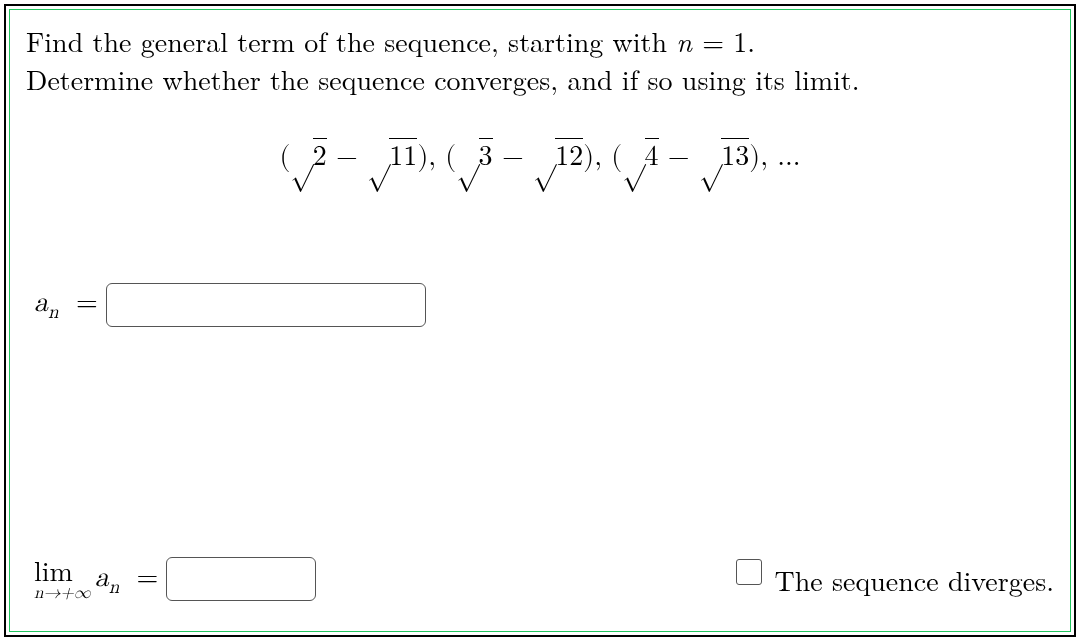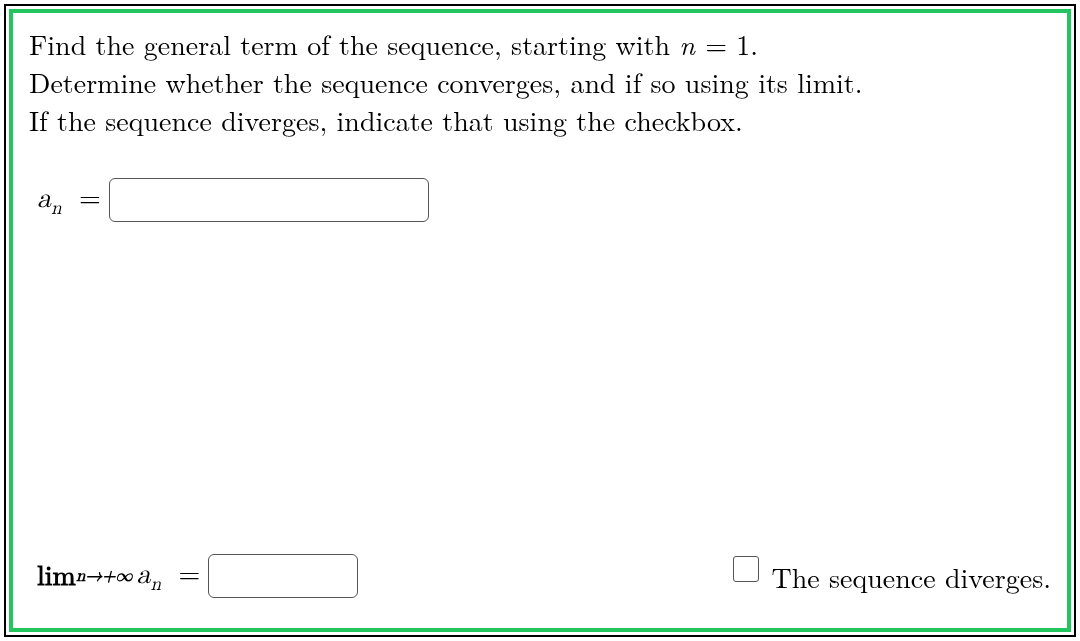--- a/index.html
+++ b/index.html
@@ -12,21 +12,21 @@
       background: #fff;
       padding: 4px;
     }
     .outer-frame {
       border: 2px solid #000;
       padding: 3px;
       width: 1072px;
       height: 633px;
     }
     .inner-frame {
-      border: 4px solid #22c55e;
+      border: 1px solid #22c55e;
       width: 100%;
       height: 100%;
       padding: 12px 16px 30px 16px;
       position: relative;
     }
     .problem-text {
       font-size: 28px;
       line-height: 1.35;
       margin-bottom: 40px;
     }
@@ -78,25 +78,23 @@
       display: inline-block;
     }
     .input-wide {
       width: 320px;
     }
     .input-narrow {
       width: 150px;
     }
     .limit-label {
       display: inline-flex;
-      flex-direction: row;
-      align-items: center;
+      flex-direction: column;
       font-family: 'Latin Modern Math', 'Computer Modern', Georgia, serif;
       margin-right: 4px;
-      font-weight: bold;
     }
     .limit-top {
       font-size: 28px;
       line-height: 1;
     }
     .limit-bottom {
       font-size: 17px;
       font-style: italic;
       line-height: 1;
       margin-top: -2px;
@@ -145,23 +143,25 @@
   </style>
 </head>
 <body>
 
 <div class="outer-frame">
   <div class="inner-frame">
 
     <div class="problem-text">
       <span>Find the general term of the sequence, starting with </span><span class="ital-n"><span class="ital-n">n</span> <span class="roman">= 1.</span></span><br>
       <span>Determine whether the sequence converges, and if so using its limit.</span><br>
-      <span>If the sequence diverges, indicate that using the checkbox.</span>
     </div>
 
+    <div class="sequence-display">
+      (<span class="sqrt"><span class="sqrt-arg">2</span></span> − <span class="sqrt"><span class="sqrt-arg">11</span></span>), (<span class="sqrt"><span class="sqrt-arg">3</span></span> − <span class="sqrt"><span class="sqrt-arg">12</span></span>), (<span class="sqrt"><span class="sqrt-arg">4</span></span> − <span class="sqrt"><span class="sqrt-arg">13</span></span>), ...
+    </div>
 
     <div class="math-row-1">
       <span class="math-label">
         <span>a</span><span class="sub">n</span><span class="equals"> = </span>
       </span>
       <span class="input-box input-wide"></span>
     </div>
 
     <div class="math-row-2">
       <div class="math-row-2-left">

